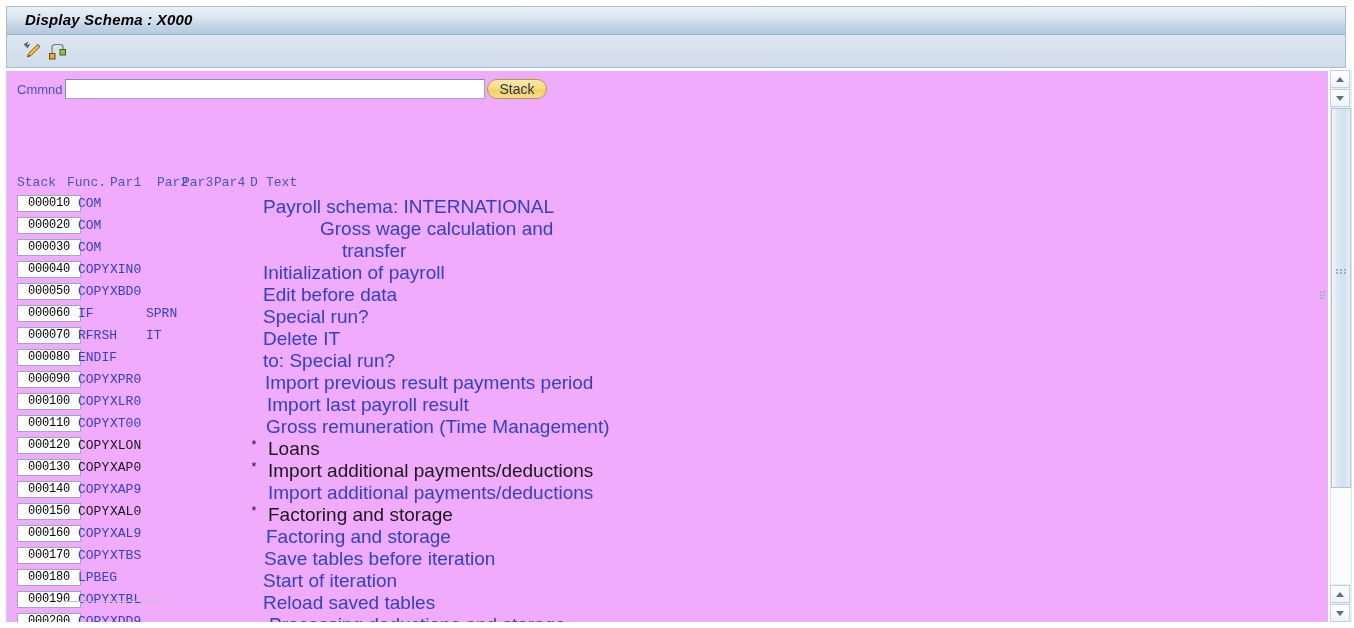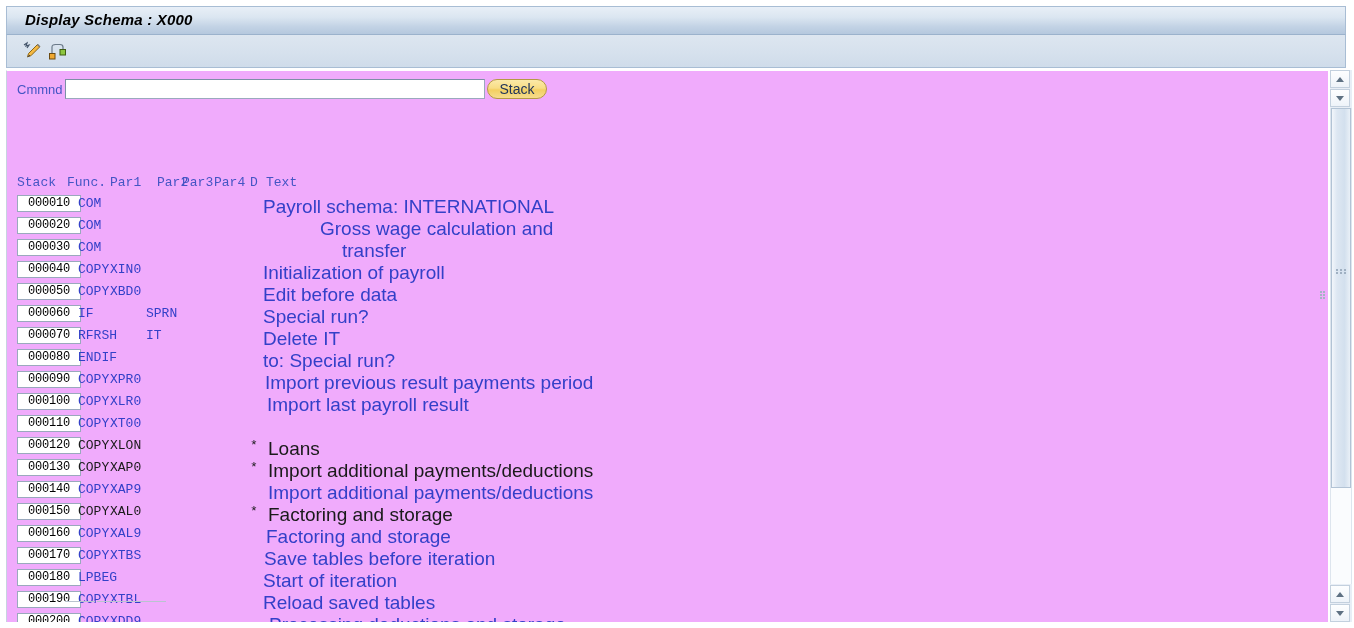--- a/index.html
+++ b/index.html
@@ -338,21 +338,21 @@
         <div class="drow"><div class="lineno">000010</div><span class="func c-blue">COM</span><span class="par1 c-blue"></span><span class="par2 c-blue"></span><span class="par3 c-blue"></span><span class="par4 c-blue"></span><span class="dcol c-blue"></span><span class="txt c-blue" style="left:256px">Payroll schema: INTERNATIONAL</span></div>
         <div class="drow"><div class="lineno">000020</div><span class="func c-blue">COM</span><span class="par1 c-blue"></span><span class="par2 c-blue"></span><span class="par3 c-blue"></span><span class="par4 c-blue"></span><span class="dcol c-blue"></span><span class="txt c-blue" style="left:313px">Gross wage calculation and</span></div>
         <div class="drow"><div class="lineno">000030</div><span class="func c-blue">COM</span><span class="par1 c-blue"></span><span class="par2 c-blue"></span><span class="par3 c-blue"></span><span class="par4 c-blue"></span><span class="dcol c-blue"></span><span class="txt c-blue" style="left:335px">transfer</span></div>
         <div class="drow"><div class="lineno">000040</div><span class="func c-blue">COPY</span><span class="par1 c-blue">XIN0</span><span class="par2 c-blue"></span><span class="par3 c-blue"></span><span class="par4 c-blue"></span><span class="dcol c-blue"></span><span class="txt c-blue" style="left:256px">Initialization of payroll</span></div>
         <div class="drow"><div class="lineno">000050</div><span class="func c-blue">COPY</span><span class="par1 c-blue">XBD0</span><span class="par2 c-blue"></span><span class="par3 c-blue"></span><span class="par4 c-blue"></span><span class="dcol c-blue"></span><span class="txt c-blue" style="left:256px">Edit before data</span></div>
         <div class="drow"><div class="lineno">000060</div><span class="func c-blue">IF</span><span class="par1 c-blue"></span><span class="par2 c-blue">SPRN</span><span class="par3 c-blue"></span><span class="par4 c-blue"></span><span class="dcol c-blue"></span><span class="txt c-blue" style="left:256px">Special run?</span></div>
         <div class="drow"><div class="lineno">000070</div><span class="func c-blue">RFRSH</span><span class="par1 c-blue"></span><span class="par2 c-blue">IT</span><span class="par3 c-blue"></span><span class="par4 c-blue"></span><span class="dcol c-blue"></span><span class="txt c-blue" style="left:256px">Delete IT</span></div>
         <div class="drow"><div class="lineno">000080</div><span class="func c-blue">ENDIF</span><span class="par1 c-blue"></span><span class="par2 c-blue"></span><span class="par3 c-blue"></span><span class="par4 c-blue"></span><span class="dcol c-blue"></span><span class="txt c-blue" style="left:256px">to: Special run?</span></div>
         <div class="drow"><div class="lineno">000090</div><span class="func c-blue">COPY</span><span class="par1 c-blue">XPR0</span><span class="par2 c-blue"></span><span class="par3 c-blue"></span><span class="par4 c-blue"></span><span class="dcol c-blue"></span><span class="txt c-blue" style="left:258px">Import previous result payments period</span></div>
         <div class="drow"><div class="lineno">000100</div><span class="func c-blue">COPY</span><span class="par1 c-blue">XLR0</span><span class="par2 c-blue"></span><span class="par3 c-blue"></span><span class="par4 c-blue"></span><span class="dcol c-blue"></span><span class="txt c-blue" style="left:260px">Import last payroll result</span></div>
-        <div class="drow"><div class="lineno">000110</div><span class="func c-blue">COPY</span><span class="par1 c-blue">XT00</span><span class="par2 c-blue"></span><span class="par3 c-blue"></span><span class="par4 c-blue"></span><span class="dcol c-blue"></span></div>
+        <div class="drow"><div class="lineno">000110</div><span class="func c-blue">COPY</span><span class="par1 c-blue">XT00</span><span class="par2 c-blue"></span><span class="par3 c-blue"></span><span class="par4 c-blue"></span><span class="dcol c-blue"></span><span class="txt c-blue" style="left:259px">Gross remuneration (Time Management)</span></div>
         <div class="drow"><div class="lineno">000120</div><span class="func c-black">COPY</span><span class="par1 c-black">XLON</span><span class="par2 c-black"></span><span class="par3 c-black"></span><span class="par4 c-black"></span><span class="dcol c-black">*</span><span class="txt c-black" style="left:261px">Loans</span></div>
         <div class="drow"><div class="lineno">000130</div><span class="func c-black">COPY</span><span class="par1 c-black">XAP0</span><span class="par2 c-black"></span><span class="par3 c-black"></span><span class="par4 c-black"></span><span class="dcol c-black">*</span><span class="txt c-black" style="left:261px">Import additional payments/deductions</span></div>
         <div class="drow"><div class="lineno">000140</div><span class="func c-blue">COPY</span><span class="par1 c-blue">XAP9</span><span class="par2 c-blue"></span><span class="par3 c-blue"></span><span class="par4 c-blue"></span><span class="dcol c-blue"></span><span class="txt c-blue" style="left:261px">Import additional payments/deductions</span></div>
         <div class="drow"><div class="lineno">000150</div><span class="func c-black">COPY</span><span class="par1 c-black">XAL0</span><span class="par2 c-black"></span><span class="par3 c-black"></span><span class="par4 c-black"></span><span class="dcol c-black">*</span><span class="txt c-black" style="left:261px">Factoring and storage</span></div>
         <div class="drow"><div class="lineno">000160</div><span class="func c-blue">COPY</span><span class="par1 c-blue">XAL9</span><span class="par2 c-blue"></span><span class="par3 c-blue"></span><span class="par4 c-blue"></span><span class="dcol c-blue"></span><span class="txt c-blue" style="left:259px">Factoring and storage</span></div>
         <div class="drow"><div class="lineno">000170</div><span class="func c-blue">COPY</span><span class="par1 c-blue">XTBS</span><span class="par2 c-blue"></span><span class="par3 c-blue"></span><span class="par4 c-blue"></span><span class="dcol c-blue"></span><span class="txt c-blue" style="left:257px">Save tables before iteration</span></div>
         <div class="drow"><div class="lineno">000180</div><span class="func c-blue">LPBEG</span><span class="par1 c-blue"></span><span class="par2 c-blue"></span><span class="par3 c-blue"></span><span class="par4 c-blue"></span><span class="dcol c-blue"></span><span class="txt c-blue" style="left:256px">Start of iteration</span></div>
         <div class="drow"><div class="lineno">000190</div><span class="func c-blue">COPY</span><span class="par1 c-blue">XTBL</span><span class="par2 c-blue"></span><span class="par3 c-blue"></span><span class="par4 c-blue"></span><span class="dcol c-blue"></span><span class="txt c-blue" style="left:256px">Reload saved tables</span></div>
         <div class="drow"><div class="lineno">000200</div><span class="func c-blue">COPY</span><span class="par1 c-blue">XDD9</span><span class="par2 c-blue"></span><span class="par3 c-blue"></span><span class="par4 c-blue"></span><span class="dcol c-blue"></span><span class="txt c-blue" style="left:262px">Processing deductions and storage</span></div>
       </div>

